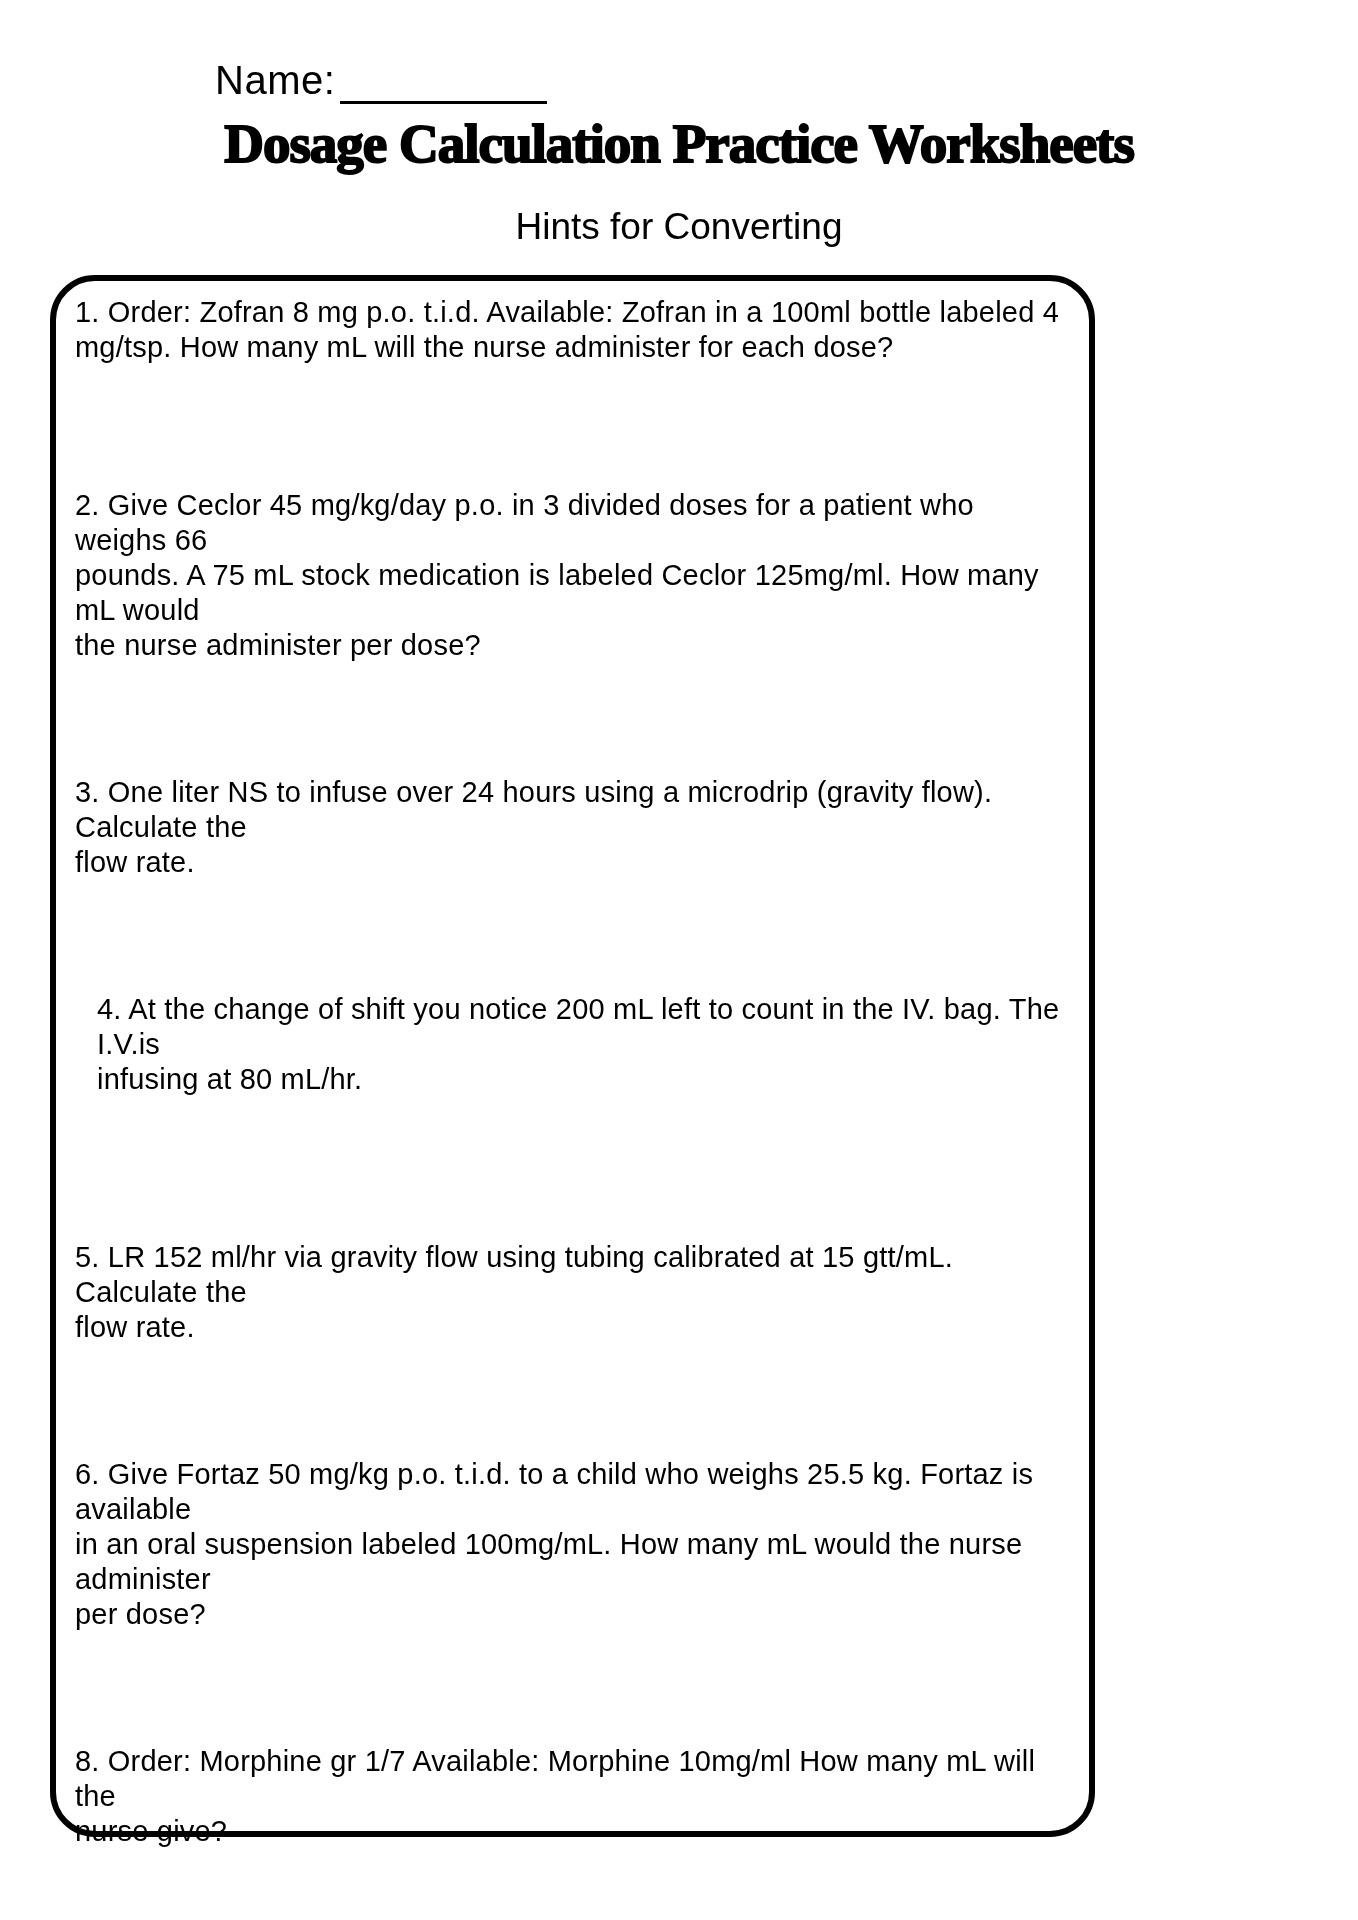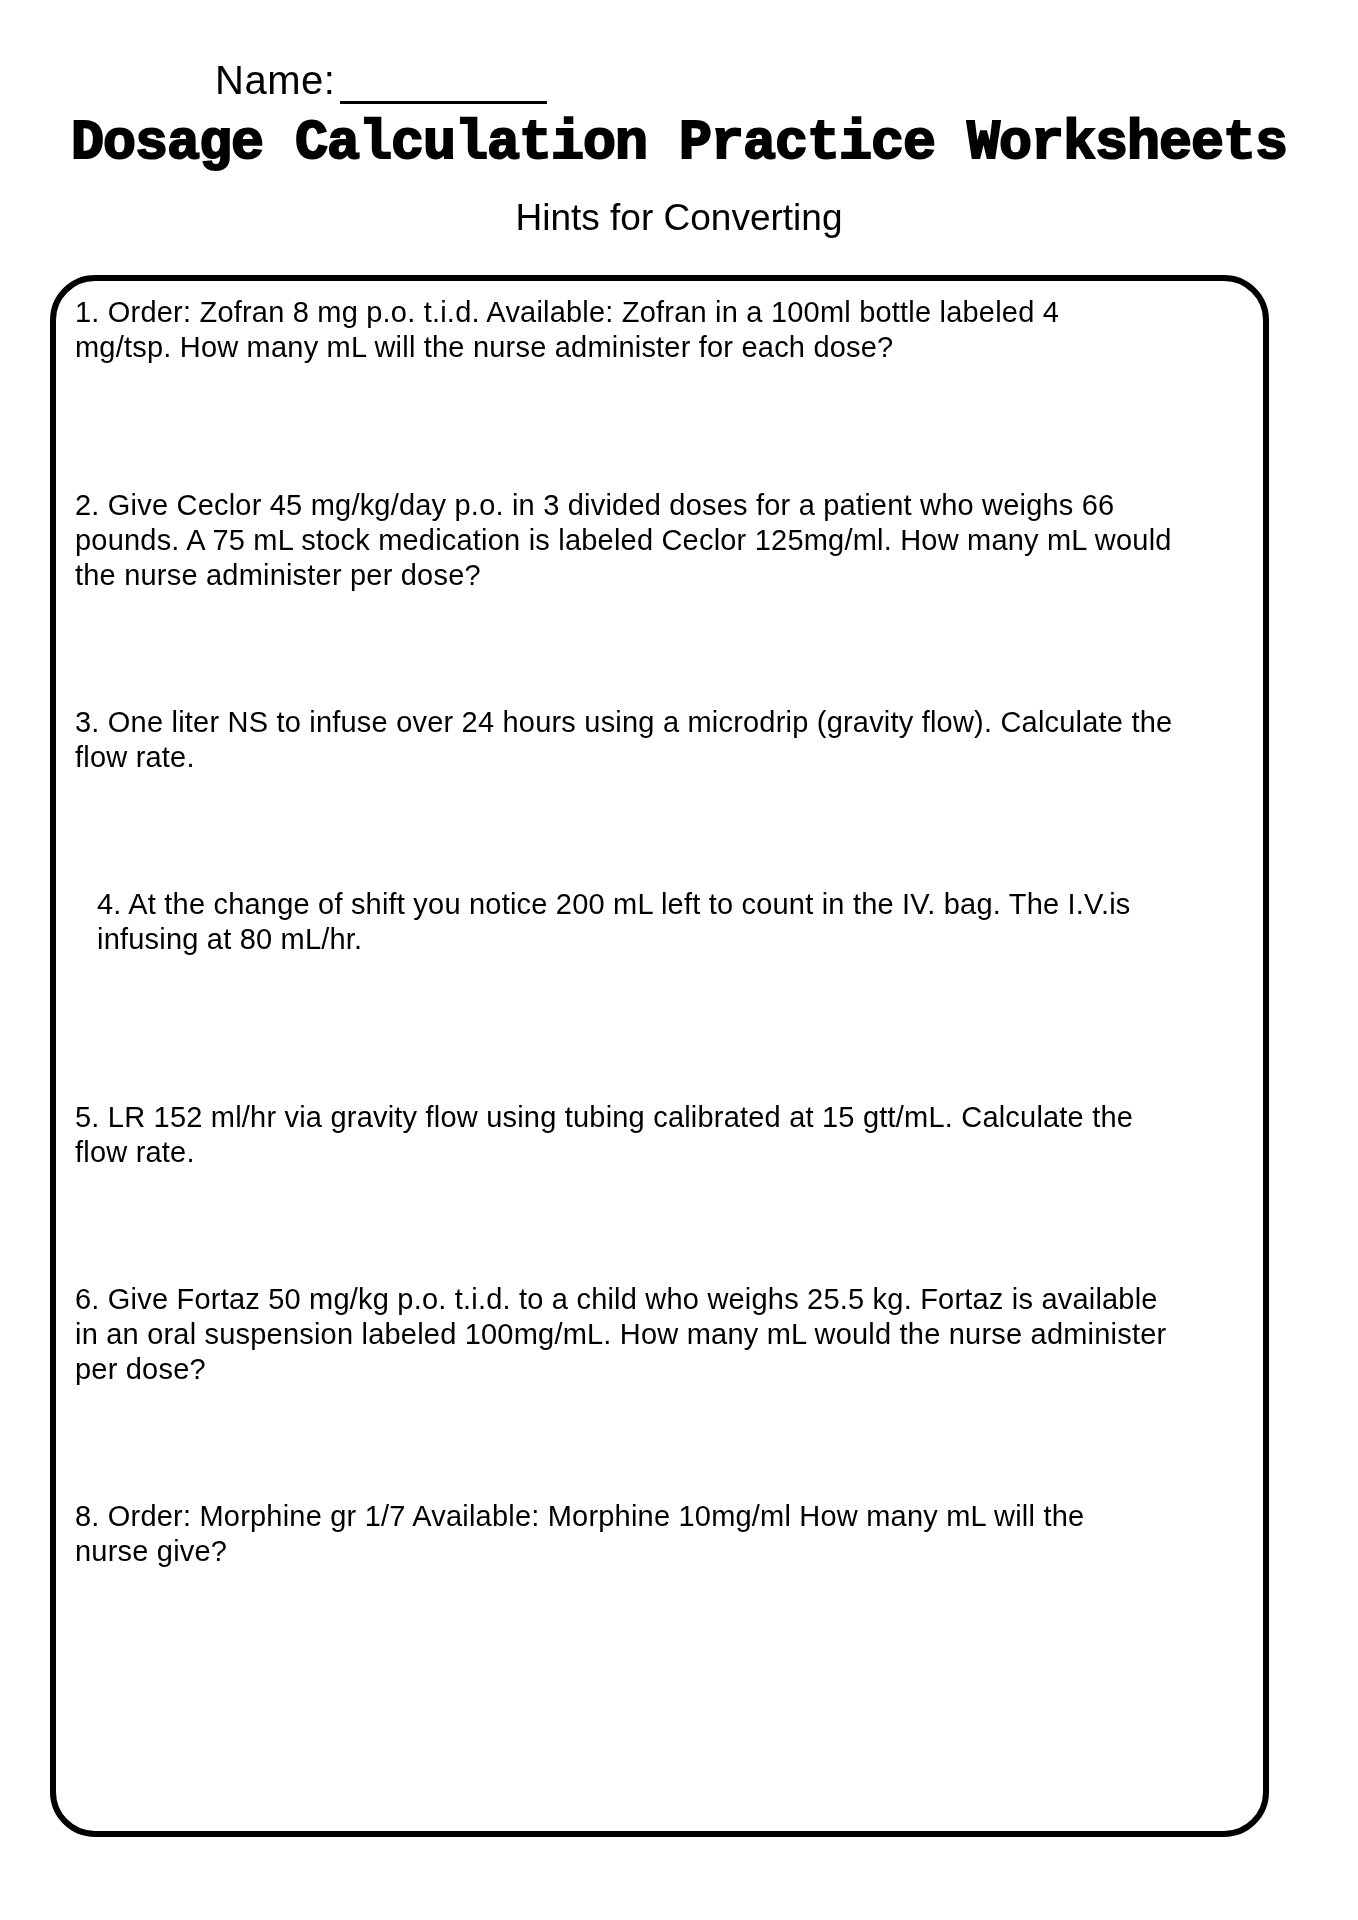--- a/index.html
+++ b/index.html
@@ -34,43 +34,43 @@
     height: 0;
     border-top: 3px solid #000;
   }
   .title {
     position: absolute;
     left: 0;
     top: 112px;
     width: 100%;
     margin: 0;
     text-align: center;
-    font-family: Liberation Mono, monospace;
+    font-family: Liberation Serif, serif;
     font-weight: bold;
     font-size: 55px;
     letter-spacing: -1px;
     -webkit-text-stroke: 2px #000;
     color: #000;
   }
   .subtitle {
     position: absolute;
     left: 0;
-    top: 197px;
+    top: 206px;
     width: 100%;
     margin: 0;
     text-align: center;
     font-size: 37px;
     font-weight: 400;
     color: #000;
   }
   .qbox {
     position: absolute;
     left: 50px;
     top: 275px;
-    width: 1219px;
+    width: 1045px;
     height: 1562px;
     box-sizing: border-box;
     border: 6px solid #000;
     border-radius: 45px;
     padding: 14px 28px 0 19px;
     background: #fff;
   }
   .question {
     margin: 0 0 112px 0;
     font-size: 29px;

